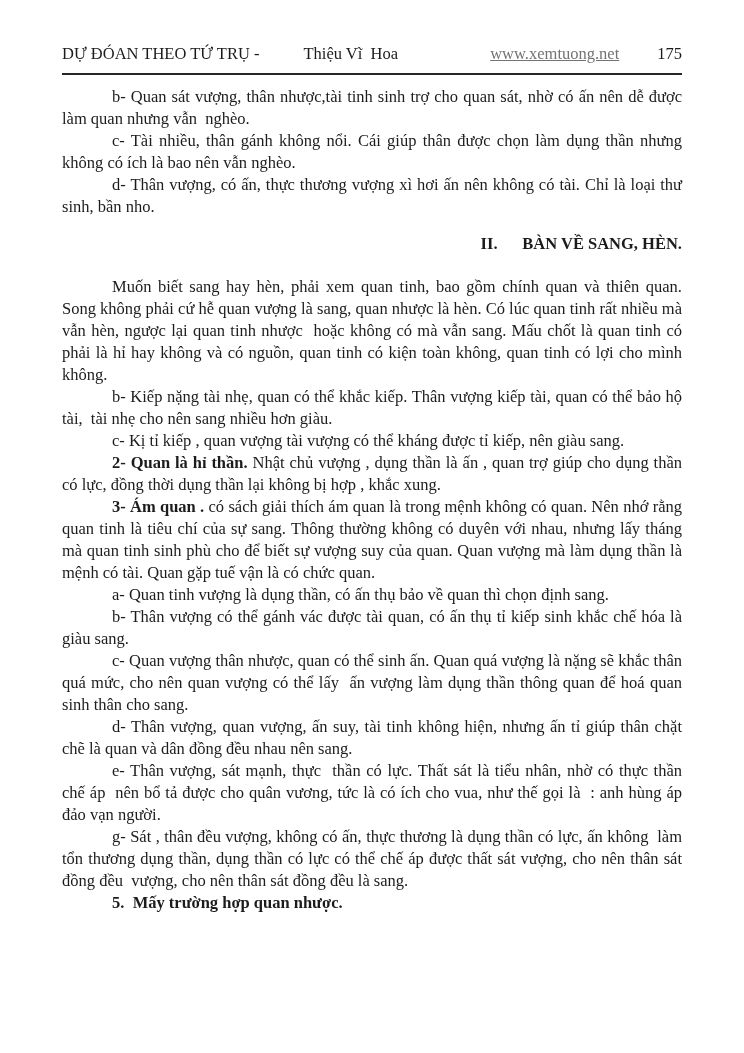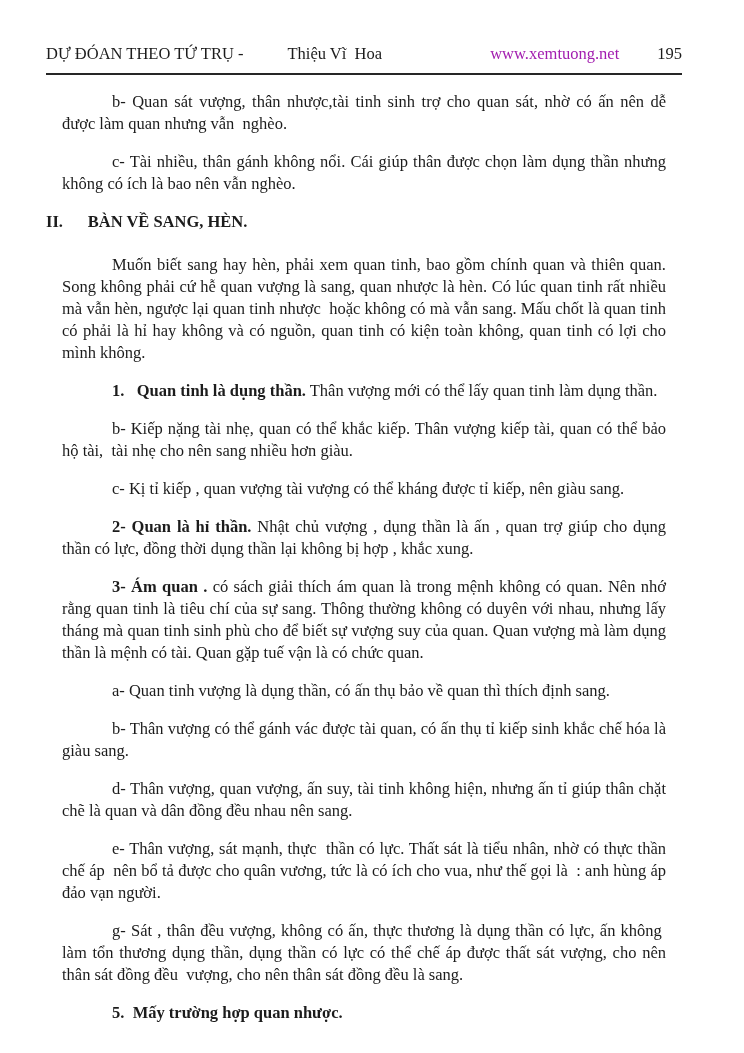--- a/index.html
+++ b/index.html
@@ -9,86 +9,88 @@
   }
   .page {
     position: relative;
     width: 744px;
     height: 1053px;
     margin: 0 auto;
     background: #ffffff;
     color: #1c1c1c;
     font-family: "Liberation Serif", "DejaVu Serif", serif;
     box-sizing: border-box;
-    padding: 44px 62px 0 46px;
+    padding: 44px 62px 0 62px;
     overflow: hidden;
   }
   .page-header {
     display: flex;
     align-items: baseline;
     font-size: 16.5px;
     white-space: nowrap;
   }
   .book-title { flex: none; }
   .author { margin-left: 44px; }
   .website {
     margin-left: auto;
     margin-right: 38px;
-    color: #a21caf;
+    text-decoration: underline;
+    color: #737373;
     cursor: pointer;
   }
   .page-num { flex: none; }
   .header-rule {
     border: none;
     border-top: 2px solid #262626;
     margin: 9px 0 0 0;
   }
   .doc-body {
     margin-top: 11px;
     font-size: 16.5px;
     line-height: 22px;
     text-align: justify;
   }
   .doc-body p {
-    margin: 16px;
+    margin: 0;
     text-indent: 50px;
   }
   .doc-body p.heading {
-    text-align: left;
+    text-align: right;
     text-indent: 0;
     font-weight: bold;
     margin: 15px 0 21px 0;
   }
   .doc-body b { font-weight: bold; }
 </style>
 </head>
 <body>
 
 <div class="page">
 
   <div class="page-header">
     <span class="book-title">DỰ ĐÓAN THEO TỨ TRỤ -</span>
     <span class="author">Thiệu Vĩ&nbsp; Hoa</span>
     <span class="website">www.xemtuong.net</span>
-    <span class="page-num">195</span>
+    <span class="page-num">175</span>
   </div>
 
   <hr class="header-rule">
 
   <div class="doc-body">
       <p class="body">b- Quan sát vượng, thân nhược,tài tinh sinh trợ cho quan sát, nhờ có ấn nên dễ được làm quan nhưng vẫn&nbsp; nghèo.</p>
       <p class="body">c- Tài nhiều, thân gánh không nổi. Cái giúp thân được chọn làm dụng thần nhưng không có ích là bao nên vẫn nghèo.</p>
+      <p class="body">d- Thân vượng, có ấn, thực thương vượng xì hơi ấn nên không có tài. Chỉ là loại thư sinh, bần nho.</p>
       <p class="heading">II.&nbsp;&nbsp;&nbsp;&nbsp;&nbsp;&nbsp;BÀN VỀ SANG, HÈN.</p>
       <p class="body">Muốn biết sang hay hèn, phải xem quan tinh, bao gồm chính quan và thiên quan. Song không phải cứ hễ quan vượng là sang, quan nhược là hèn. Có lúc quan tinh rất nhiều mà vẫn hèn, ngược lại quan tinh nhược&nbsp; hoặc không có mà vẫn sang. Mấu chốt là quan tinh có phải là hỉ hay không và có nguồn, quan tinh có kiện toàn không, quan tinh có lợi cho mình không.</p>
-      <p class="body"><b>1.&nbsp;&nbsp;&nbsp;Quan tinh là dụng thần.</b> Thân vượng mới có thể lấy quan tinh làm dụng thần.</p>
       <p class="body">b- Kiếp nặng tài nhẹ, quan có thể khắc kiếp. Thân vượng kiếp tài, quan có thể bảo hộ tài,&nbsp; tài nhẹ cho nên sang nhiều hơn giàu.</p>
       <p class="body">c- Kị tỉ kiếp , quan vượng tài vượng có thể kháng được tỉ kiếp, nên giàu sang.</p>
       <p class="body"><b>2- Quan là hỉ thần.</b> Nhật chủ vượng , dụng thần là ấn , quan trợ giúp cho dụng thần có lực, đồng thời dụng thần lại không bị hợp , khắc xung.</p>
       <p class="body"><b>3- Ám quan .</b> có sách giải thích ám quan là trong mệnh không có quan. Nên nhớ rằng quan tinh là tiêu chí của sự sang. Thông thường không có duyên với nhau, nhưng lấy tháng mà quan tinh sinh phù cho để biết sự vượng suy của quan. Quan vượng mà làm dụng thần là mệnh có tài. Quan gặp tuế vận là có chức quan.</p>
-      <p class="body">a- Quan tinh vượng là dụng thần, có ấn thụ bảo về quan thì thích định sang.</p>
+      <p class="body">a- Quan tinh vượng là dụng thần, có ấn thụ bảo về quan thì chọn định sang.</p>
       <p class="body">b- Thân vượng có thể gánh vác được tài quan, có ấn thụ tỉ kiếp sinh khắc chế hóa là giàu sang.</p>
+      <p class="body">c- Quan vượng thân nhược, quan có thể sinh ấn. Quan quá vượng là nặng sẽ khắc thân quá mức, cho nên quan vượng có thể lấy&nbsp; ấn vượng làm dụng thần thông quan để hoá quan sinh thân cho sang.</p>
       <p class="body">d- Thân vượng, quan vượng, ấn suy, tài tinh không hiện, nhưng ấn tỉ giúp thân chặt chẽ là quan và dân đồng đều nhau nên sang.</p>
       <p class="body">e- Thân vượng, sát mạnh, thực&nbsp; thần có lực. Thất sát là tiểu nhân, nhờ có thực thần chế áp&nbsp; nên bổ tả được cho quân vương, tức là có ích cho vua, như thế gọi là&nbsp; : anh hùng áp đảo vạn người.</p>
       <p class="body">g- Sát , thân đều vượng, không có ấn, thực thương là dụng thần có lực, ấn không&nbsp; làm tổn thương dụng thần, dụng thần có lực có thể chế áp được thất sát vượng, cho nên thân sát đồng đều&nbsp; vượng, cho nên thân sát đồng đều là sang.</p>
       <p class="body"><b>5.&nbsp;&nbsp;Mấy trường hợp quan nhược.</b></p>
     </div>
 
 </div>
 
 </body></html>

